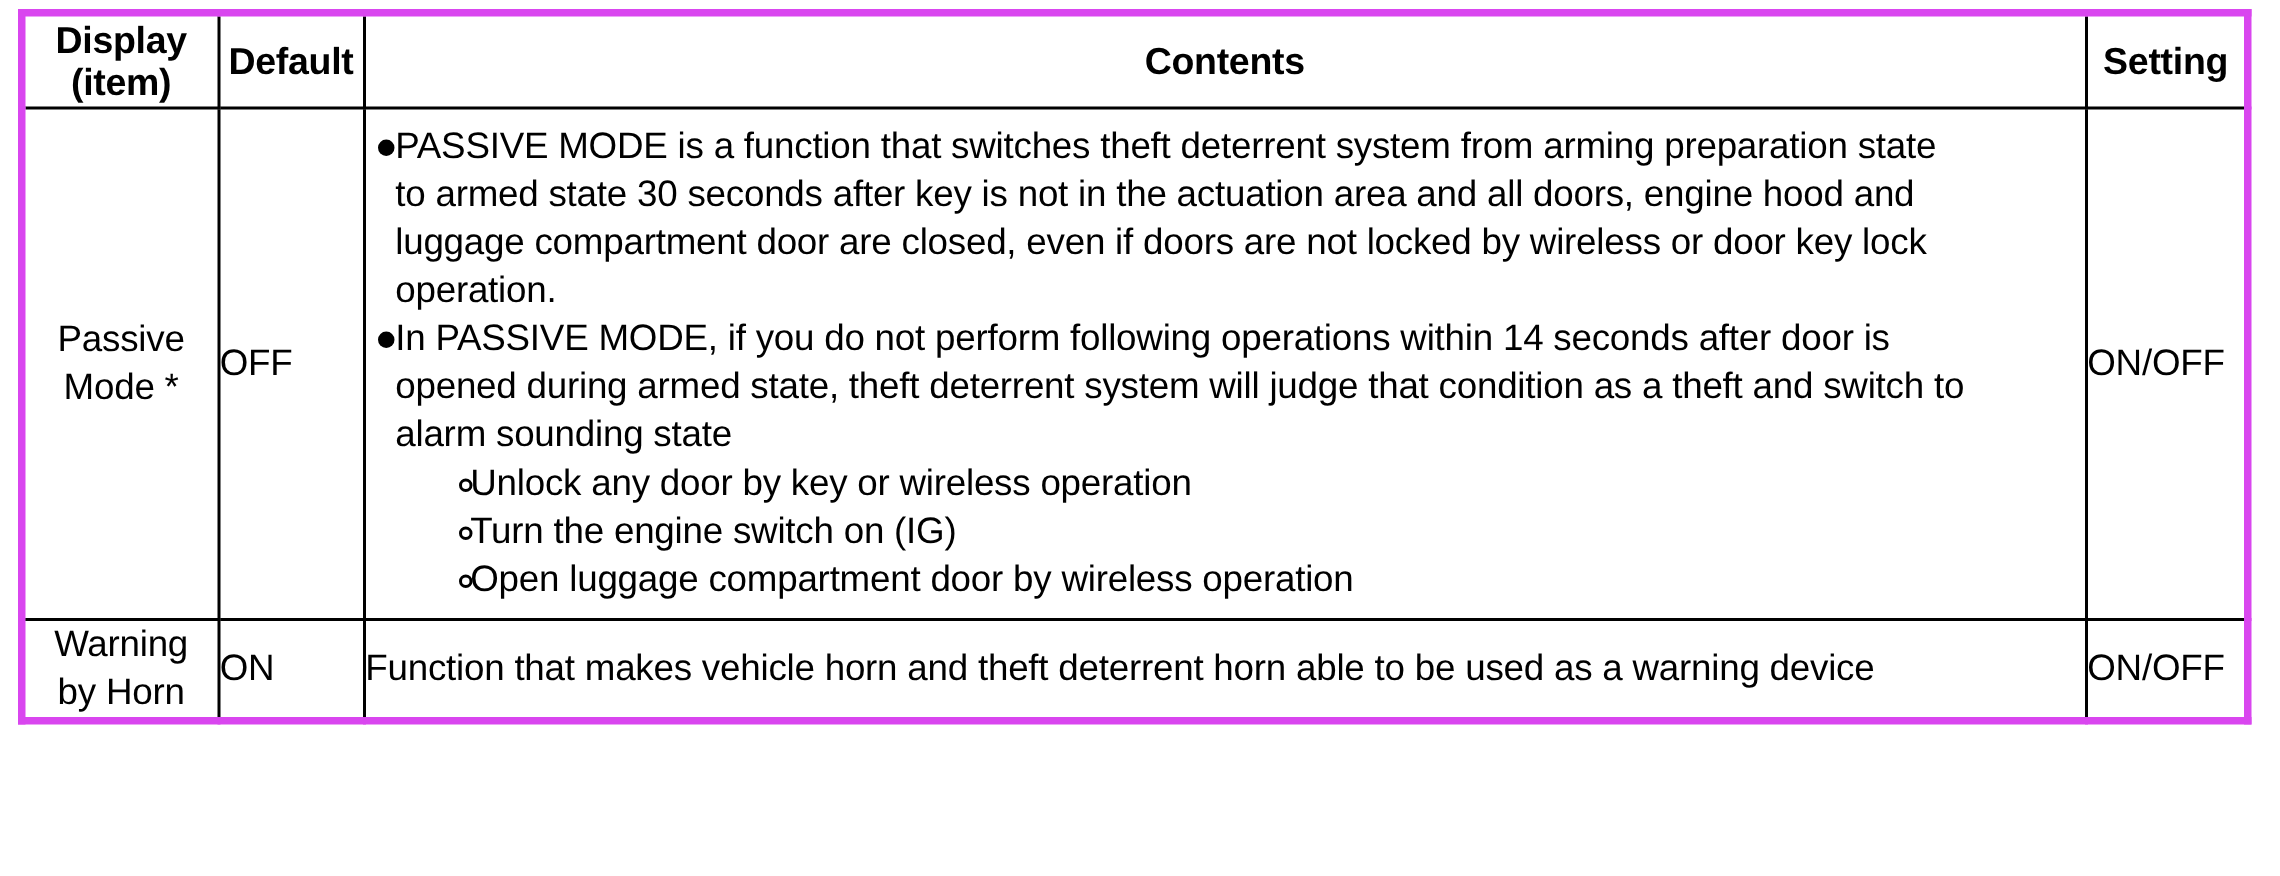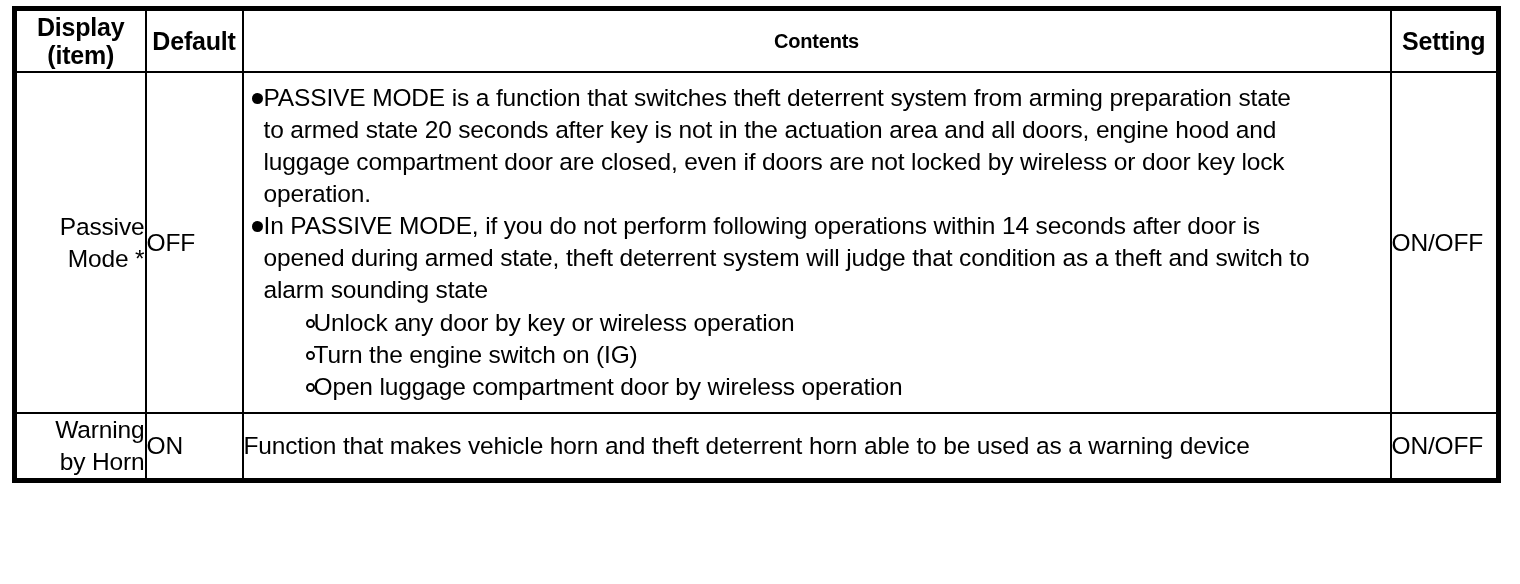--- a/index.html
+++ b/index.html
@@ -35,53 +35,53 @@
   table.spec-table td,
   table.spec-table th {
     border: 2px solid #000000;
     vertical-align: middle;
     padding: 0;
     background: #ffffff;
   }
 
   
   table.spec-table {
-    border: 5px solid #000000;
+    border: 5px solid #d946ef;
   }
 
   col.c-display  { width: 131px; }
   col.c-default  { width: 97px;  }
   col.c-contents { width: 1148px; }
   col.c-setting  { width: 108px; }
 
   
   thead th {
     border-bottom-width: 4px;
     font-weight: bold;
     text-align: center;
     font-size: 25px;
     line-height: 1.12;
     padding: 8px 4px 10px 4px;
     height: 60px;
     letter-spacing: -0.2px;
   }
-  thead th.h-contents { font-size: 20px; }
+  thead th.h-contents { font-size: 25px; }
 
   
   tbody td {
     font-size: 24.5px;
     line-height: 1.3;
     letter-spacing: -0.15px;
   }
   tbody tr > td { border-top-width: 4px; }
   tbody tr:first-child > td { border-top-width: 0; }
 
   td.cell-display {
     padding: 6px 4px 6px 8px;
-    text-align: right;
+    text-align: center;
   }
   td.cell-default {
     padding: 6px 4px 6px 9px;
     text-align: left;
   }
   td.cell-contents {
     padding: 10px 8px 10px 12px;
     text-align: left;
   }
   td.cell-setting {
@@ -169,21 +169,21 @@
 
       <tr class="row-passive">
         <td class="cell-display tight">Passive
 Mode *</td>
         <td class="cell-default tight">OFF</td>
         <td class="cell-contents">
           <ul class="bullets">
             <li class="bullet-item">
               <span class="marker-dot"></span>
               <span class="nowrapline">PASSIVE MODE is a function that switches theft deterrent system from arming preparation state</span>
-              <span class="nowrapline">to armed state 20 seconds after key is not in the actuation area and all doors, engine hood and</span>
+              <span class="nowrapline">to armed state 30 seconds after key is not in the actuation area and all doors, engine hood and</span>
               <span class="nowrapline">luggage compartment door are closed, even if doors are not locked by wireless or door key lock</span>
               <span class="nowrapline">operation.</span>
             </li>
             <li class="bullet-item">
               <span class="marker-dot"></span>
               <span class="nowrapline">In PASSIVE MODE, if you do not perform following operations within 14 seconds after door is</span>
               <span class="nowrapline">opened during armed state, theft deterrent system will judge that condition as a theft and switch to</span>
               <span class="nowrapline">alarm sounding state</span>
             </li>
           </ul>

